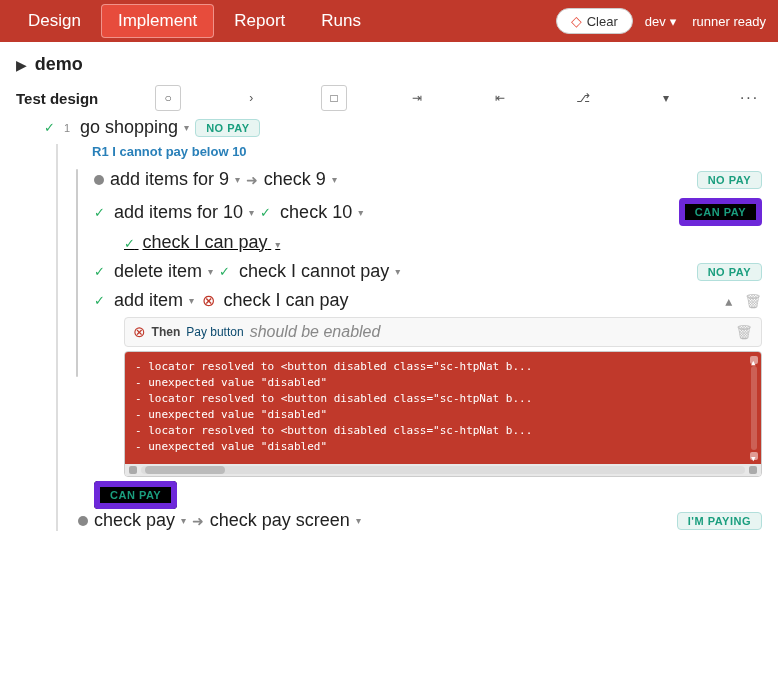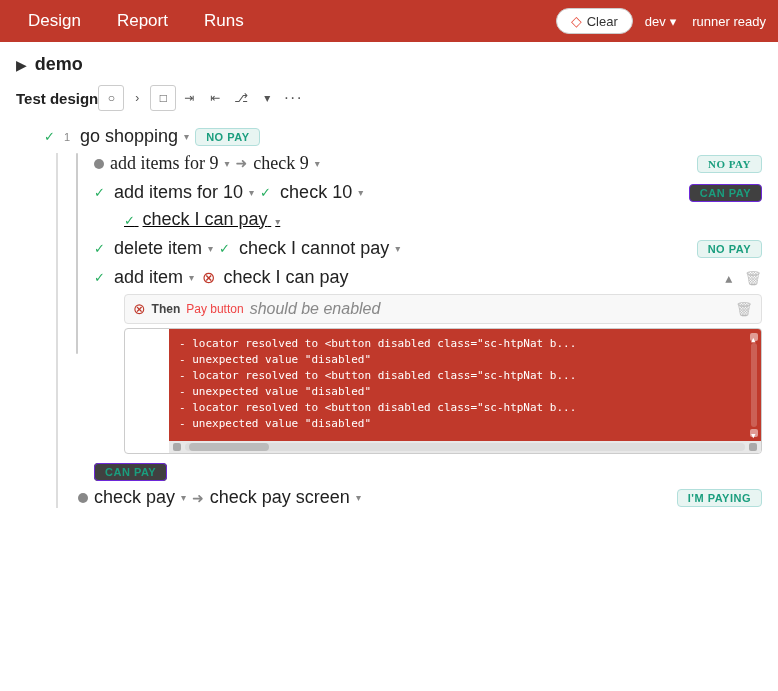--- a/index.html
+++ b/index.html
@@ -81,22 +81,23 @@
     .demo-title {
       font-size: 18px;
       font-weight: 600;
       color: #222;
     }
 
     
     .test-design-row {
       display: flex;
       align-items: center;
-      gap: 0;
-      margin-bottom: 15px;
+      gap: 24px;
+      margin-bottom: 6px;
+      justify-content: space-between;
     }
     .test-design-label {
       font-size: 15px;
       font-weight: 600;
       color: #222;
     }
     .icon-btn {
       width: 26px;
       height: 26px;
       display: flex;
@@ -161,23 +162,23 @@
       font-size: 11px;
       font-weight: 700;
       letter-spacing: 0.5px;
     }
     .badge-nopay {
       background: #e8f5f2;
       color: #1a9e7e;
       border: 1px solid #b2dfdb;
     }
     .badge-canpay {
-      background: #404040;
+      background: #000000;
       color: #1a9e7e;
-      border: 1px solid #6d28d9;
+      border: 6px solid #6d28d9;
     }
     .badge-impaying {
       background: #e8f5f2;
       color: #1a9e7e;
       border: 1px solid #b2dfdb;
     }
 
     
     .rule-label {
       color: #2980b9;
@@ -192,20 +193,21 @@
       align-items: center;
       gap: 6px;
       margin-bottom: 6px;
     }
   </style>
 </head>
 <body>
 
 <nav class="top-nav">
   <div class="nav-tab">Design</div>
+  <div class="nav-tab active">Implement</div>
   <div class="nav-tab">Report</div>
   <div class="nav-tab">Runs</div>
   <div class="nav-spacer"></div>
   <button class="clear-btn">
     <span class="diamond-icon">◇</span>
     <span>Clear</span>
   </button>
   <div class="env-select">
     <span>dev</span>
     <span>▾</span>
@@ -240,25 +242,28 @@
       <span class="step-name">go shopping</span>
       <span class="chevron-down">▾</span>
       <span class="badge badge-nopay">NO PAY</span>
     </div>
 
     <div style="position:relative; margin-left:10px;">
 
       <div style="position:absolute;left:2px;top:0;bottom:0;width:2px;background:#ddd;"></div>
 
       <div style="padding-left:20px;">
+        <div class="rule-label" style="margin-bottom:10px;">
+          <span>R1 I cannot pay below 10</span>
+        </div>
 
         <div style="position:relative;padding-left:20px;">
           <div style="position:absolute;left:2px;top:0;bottom:100px;width:2px;background:#ccc;border-radius:2px;"></div>
 
-          <div style="margin-bottom:8px;font-family:Liberation Serif, serif;">
+          <div style="margin-bottom:8px;">
             <div class="step-main-row">
               <span style="width:10px;height:10px;border-radius:50%;background:#888;display:inline-block;"></span>
               <span class="step-name">add items for 9</span>
               <span class="chevron-down">▾</span>
               <span class="step-arrow-gray">➜</span>
               <span class="step-name">check 9</span>
               <span class="chevron-down">▾</span>
               <span style="flex:1"></span>
               <span class="badge badge-nopay">NO PAY</span>
             </div>
@@ -303,27 +308,27 @@
               <span style="color:#c0392b;font-size:16px;margin:0 2px;">⊗</span>
               <span class="step-name">check I can pay</span>
               <span style="flex:1"></span>
               <span style="color:#888;font-size:14px;cursor:pointer;">▴</span>
               <span style="color:#bbb;font-size:14px;cursor:pointer;margin-left:6px;">🗑</span>
             </div>
 
             <div style="margin-left:30px;margin-top:6px;margin-bottom:4px;background:#f8f8f8;border:1px solid #e0e0e0;border-radius:4px;padding:5px 8px;display:flex;align-items:center;gap:6px;">
               <span style="color:#c0392b;font-size:15px;">⊗</span>
               <span style="font-weight:700;color:#444;font-size:12px;">Then</span>
-              <span style="color:#ef4444;font-size:12px;">Pay button</span>
+              <span style="color:#0c4a6e;font-size:12px;">Pay button</span>
               <span style="color:#888;font-size:16px;font-style:italic;">should be enabled</span>
               <span style="color:#bbb;font-size:14px;cursor:pointer;margin-left:auto;">🗑</span>
             </div>
 
             <div style="margin-left:30px;position:relative;">
-              <div style="border:1px solid #ccc;border-radius:4px;overflow:hidden;padding-left:44px;">
+              <div style="border:1px solid #ccc;border-radius:4px;overflow:hidden;">
                 <div style="background:#c0392b;color:#fff;font-family:monospace;font-size:11px;padding:8px 28px 8px 10px;max-height:130px;overflow:hidden;position:relative;">
                   <div style="margin-bottom:3px;white-space:nowrap;overflow:hidden;text-overflow:ellipsis;max-width:440px;">- locator resolved to &lt;button disabled class="sc-htpNat b...</div>
                   <div style="margin-bottom:3px;white-space:nowrap;overflow:hidden;text-overflow:ellipsis;max-width:440px;">- unexpected value "disabled"</div>
                   <div style="margin-bottom:3px;white-space:nowrap;overflow:hidden;text-overflow:ellipsis;max-width:440px;">- locator resolved to &lt;button disabled class="sc-htpNat b...</div>
                   <div style="margin-bottom:3px;white-space:nowrap;overflow:hidden;text-overflow:ellipsis;max-width:440px;">- unexpected value "disabled"</div>
                   <div style="margin-bottom:3px;white-space:nowrap;overflow:hidden;text-overflow:ellipsis;max-width:440px;">- locator resolved to &lt;button disabled class="sc-htpNat b...</div>
                   <div style="margin-bottom:3px;white-space:nowrap;overflow:hidden;text-overflow:ellipsis;max-width:440px;">- unexpected value "disabled"</div>
 
                   <div style="position:absolute;right:2px;top:4px;bottom:4px;width:10px;display:flex;flex-direction:column;gap:2px;align-items:center;">
                     <div style="width:8px;height:8px;background:rgba(255,255,255,0.5);border-radius:2px;">▴</div>

